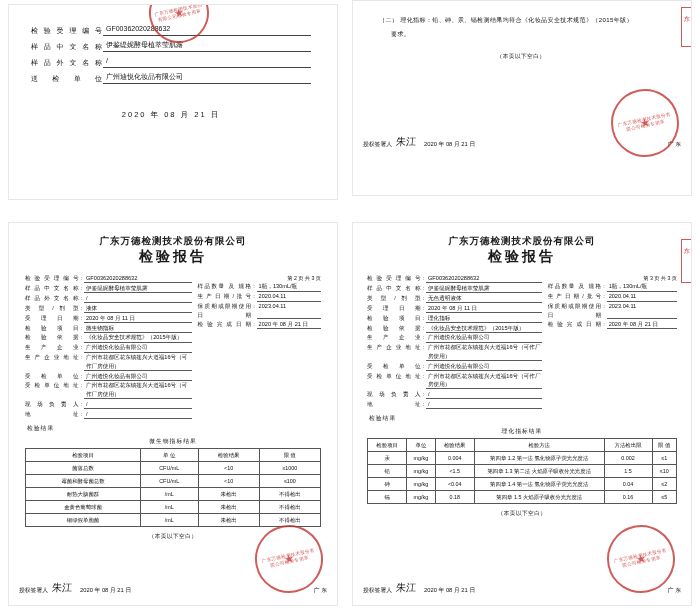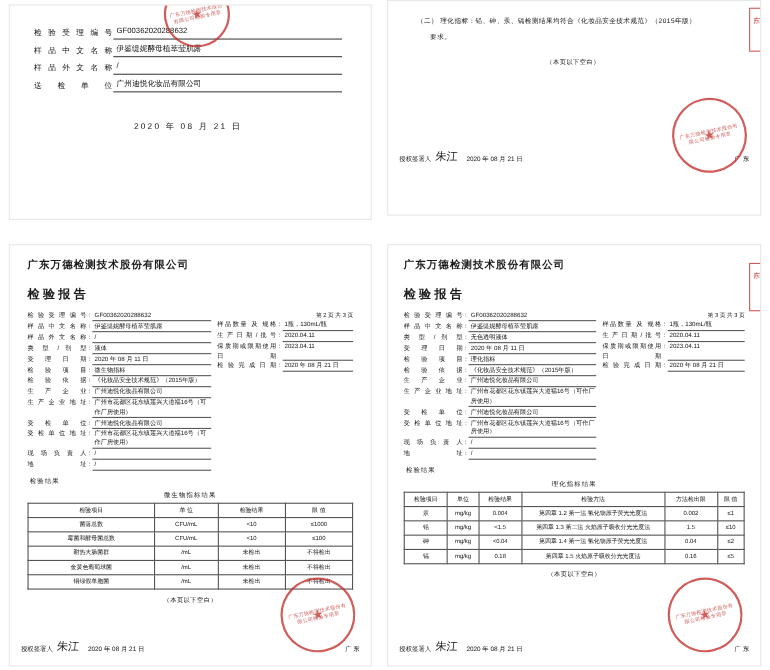--- a/index.html
+++ b/index.html
@@ -4,22 +4,22 @@
 <style>
   html,body{margin:0;padding:0;background:#ffffff;}
   body{width:700px;height:609px;font-family:"Liberation Sans","DejaVu Sans",sans-serif;color:#111;overflow:hidden;}
   .sheet-grid{position:relative;width:700px;height:609px;}
   .page{position:absolute;background:#fff;border:1px solid #e7e7e7;box-sizing:border-box;overflow:hidden;}
   .p-tl{left:8px;top:4px;width:330px;height:196px;}
   .p-tr{left:352px;top:0px;width:340px;height:196px;}
   .p-bl{left:8px;top:222px;width:330px;height:384px;}
   .p-br{left:352px;top:222px;width:340px;height:384px;}
 
-  .doc-title{font-size:9.5px;font-weight:bold;letter-spacing:1px;color:#1a1a1a;font-family:Liberation Serif, serif;}
-  .doc-title2{font-size:11px;font-weight:bold;letter-spacing:3px;margin-top:12px;color:#1a1a1a;}
+  .doc-title{text-align:center;font-size:9.5px;font-weight:bold;letter-spacing:1px;color:#1a1a1a;font-family:Liberation Serif, serif;}
+  .doc-title2{text-align:center;font-size:14px;font-weight:bold;letter-spacing:3px;margin-top:0;color:#1a1a1a;}
 
   .kv{font-size:7px;line-height:11px;color:#111;}
   .kv .row{display:flex;align-items:flex-end;margin-bottom:3px;}
   .kv .lab{width:72px;text-align:justify;text-align-last:justify;letter-spacing:1px;flex:none;}
   .kv .val{flex:1;border-bottom:1px solid #444;padding:0 2px 1px 3px;min-height:9px;}
 
   .mini{font-size:5.6px;line-height:8.4px;}
   .mini .row{display:flex;margin-bottom:0.5px;}
   .mini .lab{width:54px;text-align:justify;text-align-last:justify;letter-spacing:0.5px;flex:none;}
   .mini .colon{width:5px;flex:none;text-align:center;}

